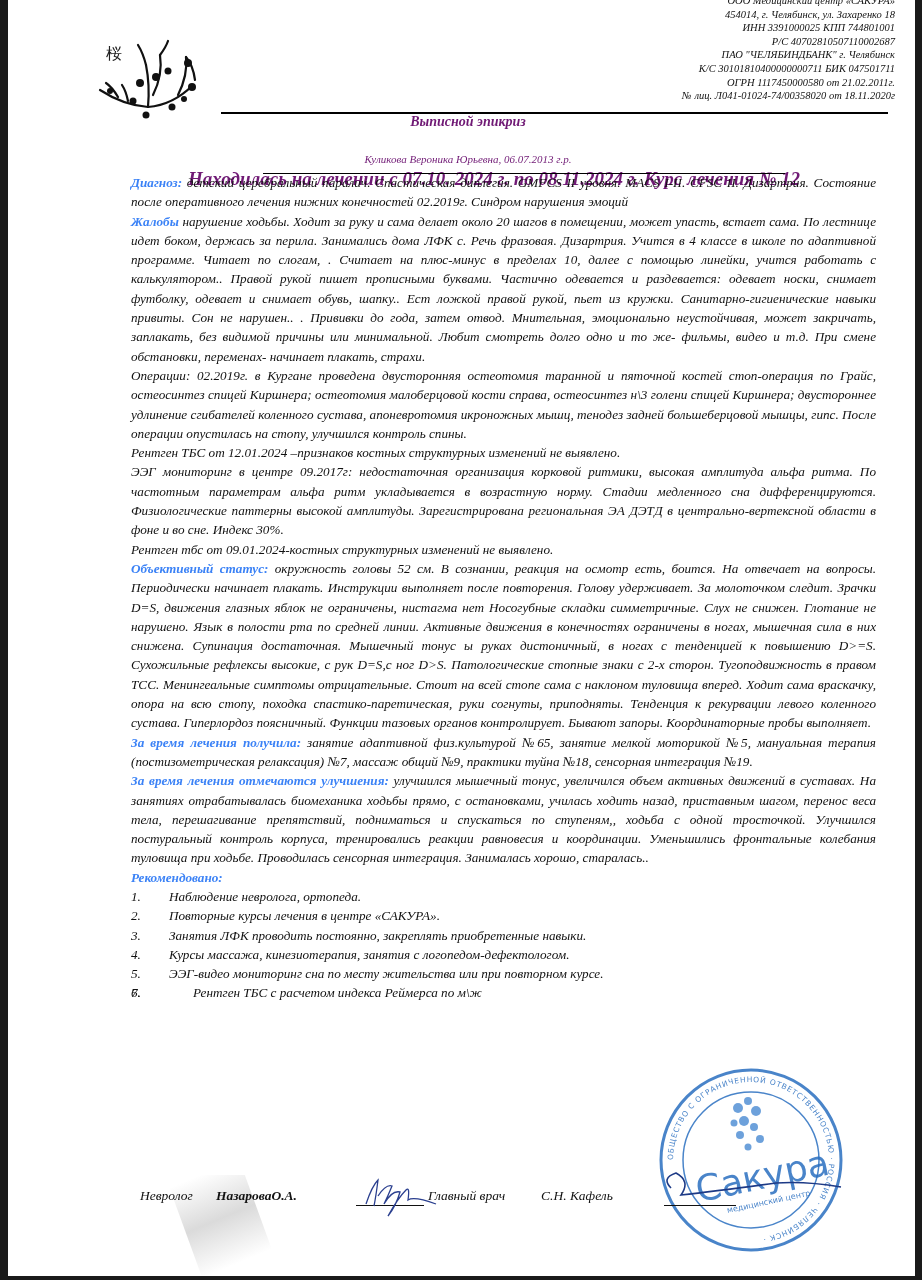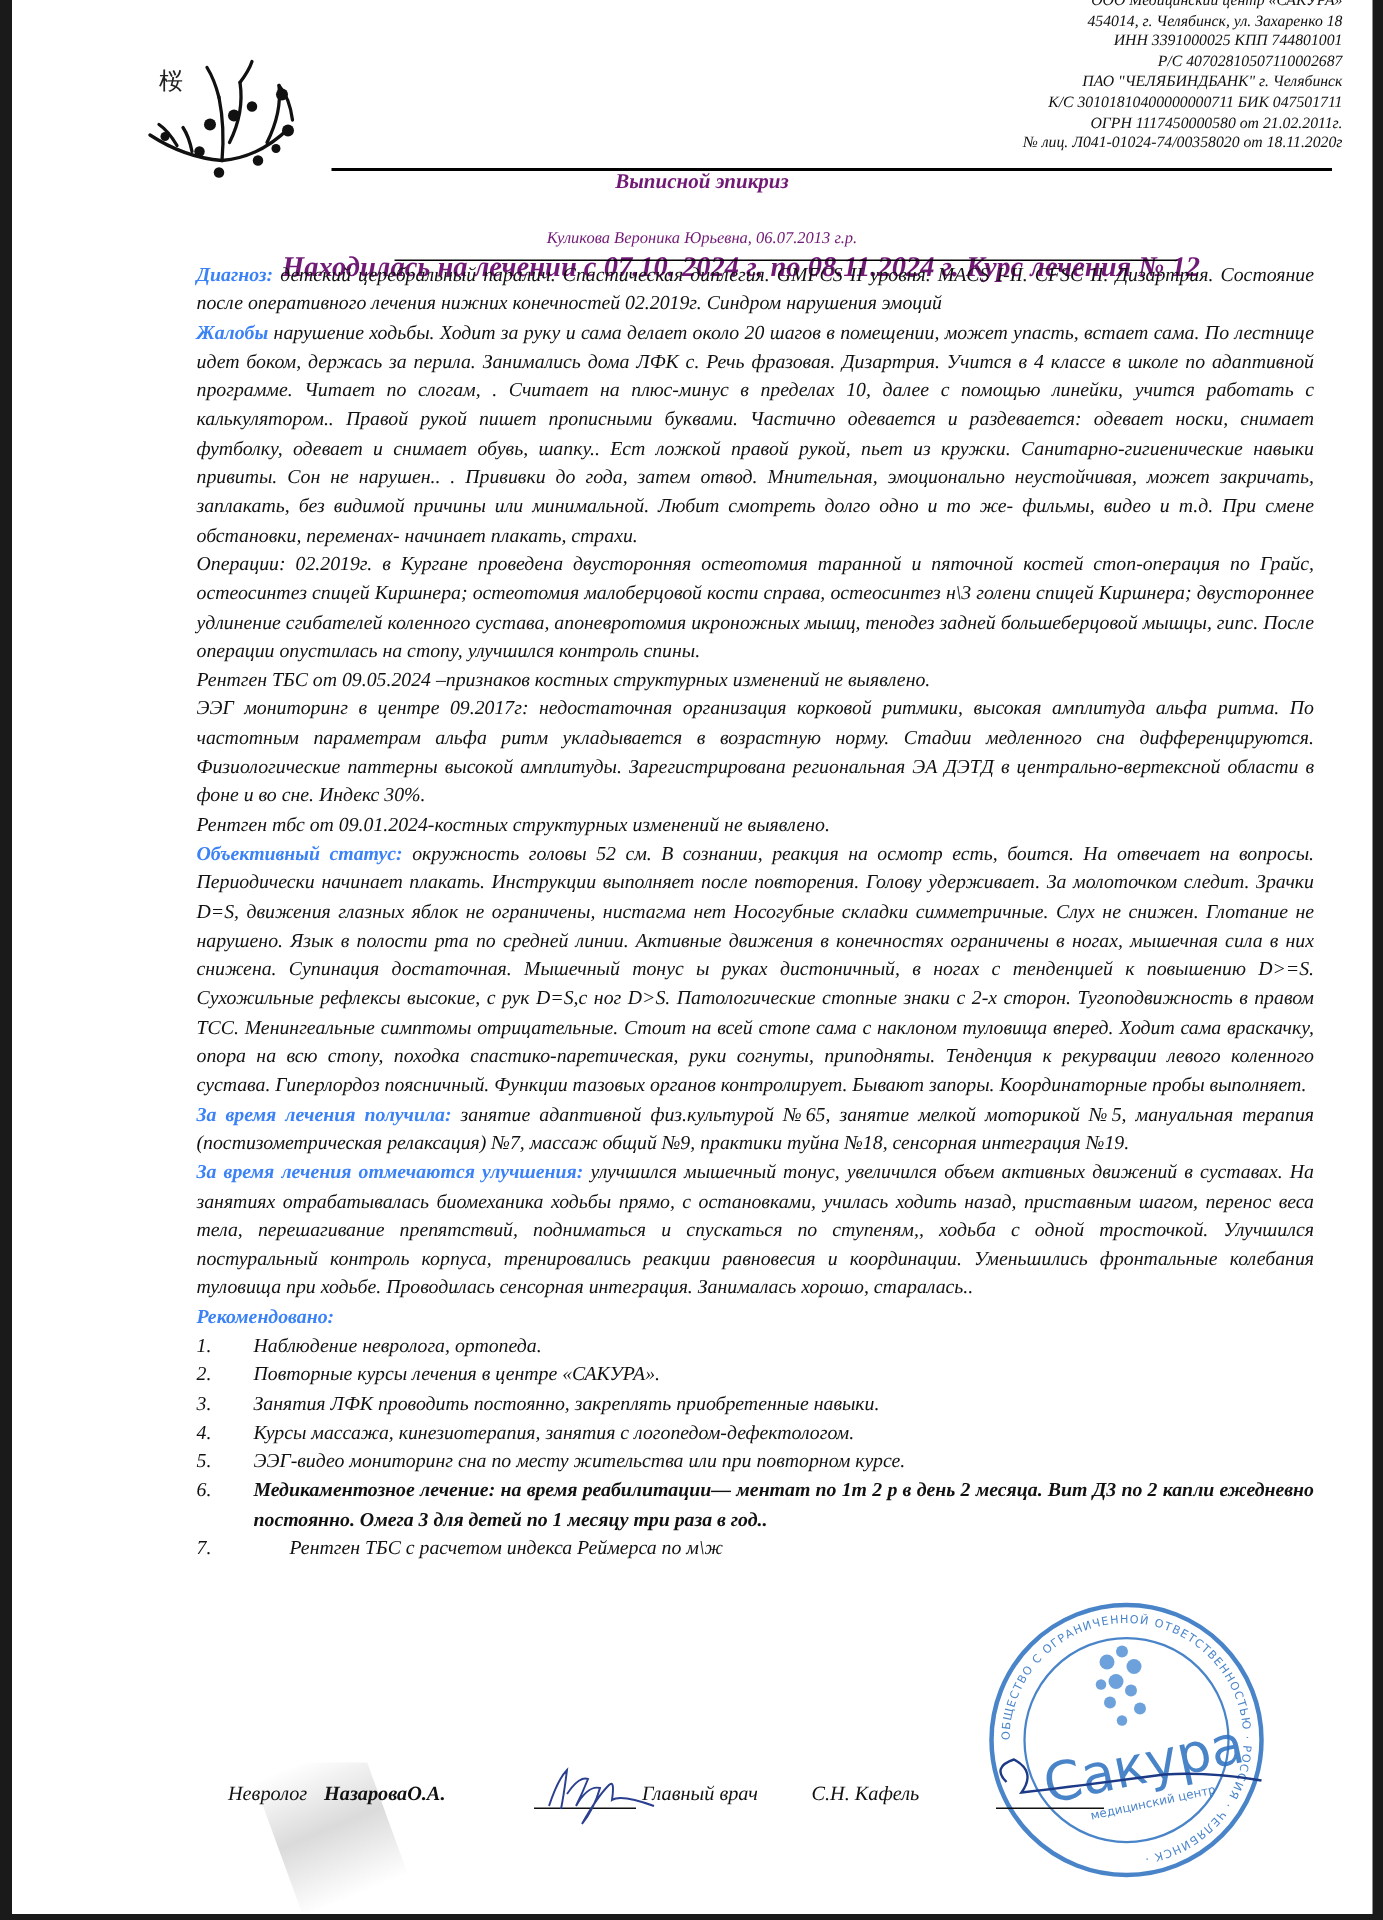--- a/index.html
+++ b/index.html
@@ -104,34 +104,34 @@
     <div class="t1">Выписной эпикриз</div>
     <div class="t2">Куликова Вероника Юрьевна, 06.07.2013  г.р.</div>
     <div class="t3">Находилась на лечении  с 07.10. 2024 г. по 08.11.2024 г. Курс лечения № 12</div>
   </div>
   <div class="rule-title"></div>
 
   <div class="body">
     <p><b>Диагноз:</b><span> детский церебральный паралич. Спастическая  диплегия. GMFCS II уровня. MACS I-II.  CFSC II. Дизартрия. Состояние после оперативного лечения нижних конечностей  02.2019г. Синдром нарушения эмоций</span></p>
     <p><b>Жалобы</b><span> нарушение ходьбы.  Ходит  за руку и  сама делает около 20 шагов в помещении,  может упасть, встает сама.  По лестнице идет боком,  держась за перила.  Занимались дома ЛФК с. Речь фразовая. Дизартрия. Учится в  4 классе  в школе по адаптивной программе. Читает по слогам, . Считает на плюс-минус в пределах 10, далее с помощью линейки, учится работать с калькулятором.. Правой рукой пишет прописными буквами. Частично одевается и раздевается: одевает носки, снимает футболку, одевает и снимает обувь, шапку.. Ест ложкой правой рукой, пьет из кружки.  Санитарно-гигиенические навыки привиты. Сон не нарушен.. .  Прививки до года, затем отвод. Мнительная, эмоционально неустойчивая, может закричать, заплакать, без видимой причины или минимальной. Любит смотреть долго одно и то же- фильмы, видео и т.д. При смене обстановки, переменах- начинает плакать, страхи.</span></p>
     <p>Операции: 02.2019г. в Кургане проведена двусторонняя остеотомия таранной и пяточной костей стоп-операция по Грайс, остеосинтез спицей Киршнера; остеотомия малоберцовой кости справа, остеосинтез н\3 голени спицей Киршнера; двустороннее удлинение сгибателей коленного сустава, апоневротомия икроножных мышц, тенодез задней большеберцовой мышцы, гипс.  После операции опустилась на стопу, улучшился контроль спины.</p>
-    <p>Рентген ТБС  от 09.05.2024 –признаков костных структурных изменений не выявлено.</p>
+    <p>Рентген ТБС  от 12.01.2024 –признаков костных структурных изменений не выявлено.</p>
     <p>ЭЭГ мониторинг  в центре 09.2017г: недостаточная организация  корковой ритмики,  высокая амплитуда альфа ритма. По частотным параметрам альфа ритм укладывается в возрастную норму. Стадии медленного сна дифференцируются. Физиологические паттерны высокой амплитуды. Зарегистрирована региональная ЭА ДЭТД в центрально-вертексной области в фоне и во  сне. Индекс 30%.</p>
     <p>Рентген тбс от 09.01.2024-костных структурных изменений не выявлено.</p>
     <p><b>Объективный статус:</b><span> окружность головы 52 см.  В сознании, реакция на осмотр есть, боится. На отвечает на вопросы. Периодически начинает плакать. Инструкции выполняет после повторения. Голову удерживает. За молоточком следит. Зрачки D=S, движения глазных яблок не ограничены, нистагма нет Носогубные складки симметричные. Слух не снижен. Глотание не нарушено. Язык в полости рта по средней линии. Активные движения в конечностях ограничены  в ногах, мышечная сила в них снижена. Супинация достаточная. Мышечный тонус ы руках  дистоничный, в ногах с тенденцией к повышению  D&gt;=S. Сухожильные рефлексы высокие, с рук D=S,с ног   D&gt;S. Патологические стопные знаки с 2-х сторон. Тугоподвижность в правом ТСС.  Менингеальные симптомы отрицательные. Стоит на всей стопе сама с наклоном туловища вперед. Ходит сама враскачку, опора на всю стопу, походка спастико-паретическая, руки согнуты, приподняты.  Тенденция к рекурвации левого коленного сустава. Гиперлордоз поясничный. Функции тазовых органов контролирует. Бывают запоры. Координаторные пробы выполняет.</span></p>
     <p><b>За время лечения получила:</b><span> занятие адаптивной физ.культурой №65, занятие мелкой моторикой №5, мануальная терапия (постизометрическая релаксация) №7, массаж общий №9, практики туйна №18, сенсорная интеграция №19.</span></p>
     <p><b>За время лечения отмечаются улучшения:</b><span> улучшился мышечный тонус, увеличился объем активных движений в суставах.  На занятиях  отрабатывалась биомеханика ходьбы прямо, с остановками, училась ходить  назад, приставным шагом, перенос веса тела, перешагивание препятствий, подниматься и спускаться  по ступеням,, ходьба с одной тросточкой. Улучшился постуральный контроль корпуса, тренировались реакции равновесия и координации. Уменьшились  фронтальные колебания туловища при ходьбе. Проводилась сенсорная интеграция. Занималась хорошо, старалась..</span></p>
     <p><b>Рекомендовано:</b></p>
     <ol class="rec-list">
       <li><span class="num">1.</span><span class="txt">Наблюдение невролога, ортопеда.</span></li>
       <li><span class="num">2.</span><span class="txt">Повторные курсы лечения в центре «САКУРА».</span></li>
       <li><span class="num">3.</span><span class="txt">Занятия ЛФК проводить постоянно, закреплять приобретенные навыки.</span></li>
       <li><span class="num">4.</span><span class="txt"> Курсы массажа, кинезиотерапия,  занятия с логопедом-дефектологом.</span></li>
       <li><span class="num">5.</span><span class="txt">ЭЭГ-видео мониторинг  сна по месту жительства или при повторном курсе.</span></li>
-      <li class="bold-txt"><span class="num">6.</span><span class="txt">Медикаментозное лечение: на время реабилитации— ментат по 1т 2 р в день 2 месяца. Вит Д3 по 2 капли ежедневно постоянно. Омега 3 для детей по 1 месяцу три раза в год..</span></li>
+      <li class="bold-txt"><span class="num">6.</span></li>
       <li class="wide"><span class="num">7.</span><span class="txt">Рентген  ТБС с расчетом индекса Реймерса по м\ж</span></li>
     </ol>
   </div>
 
   <div class="shadow-streak"></div>
 
   <svg class="stamp" viewBox="0 0 190 195">
     <defs>
       <path id="ringPath" d="M95,97 m-78,0 a78,78 0 1,1 156,0 a78,78 0 1,1 -156,0"></path>
     </defs>
@@ -152,21 +152,21 @@
       <circle cx="104" cy="76" r="4"></circle>
         <circle cx="92" cy="84" r="3.5"></circle>
         <circle cx="78" cy="60" r="3.5"></circle>
     </g>
     <text x="40" y="128" font-size="36" fill="#2a6fc0" opacity="0.85" font-family="DejaVu Sans, sans-serif" transform="rotate(-12 95 120)">Сакура</text>
     <text x="70" y="145" font-size="8" fill="#2a6fc0" opacity="0.85" font-family="DejaVu Sans, sans-serif" transform="rotate(-12 95 140)">медицинский центр</text>
     <path d="M15 125 Q5 115 20 110 Q35 118 25 132 Q60 128 120 120 Q150 118 185 124" fill="none" stroke="#1d3a86" stroke-width="1.6"></path>
   </svg>
 
   <div class="sig-row">
-    <span style="left:16px;">Невролог</span>
+    <span style="left:4px;">Невролог</span>
     <span style="left:80px; font-weight:bold;">НазароваО.А.</span>
     <div class="sig-line" style="left:220px; top:17px; width:68px;"></div>
     <svg style="position:absolute; left:222px; top:-12px; width:80px; height:44px;" viewBox="0 0 80 44">
       <path d="M8 28 Q14 10 20 4 Q18 20 16 30 M20 20 Q28 8 34 10 Q30 20 26 28 Q34 14 42 16 Q38 30 30 40 Q40 22 48 14 Q52 10 50 24 Q56 20 78 28" fill="none" stroke="#2a3f8f" stroke-width="1.3"></path>
     </svg>
     <span style="left:292px;">Главный врач</span>
     <span style="left:405px;">С.Н. Кафель</span>
     <div class="sig-line" style="left:528px; top:17px; width:72px;"></div>
   </div>
 

